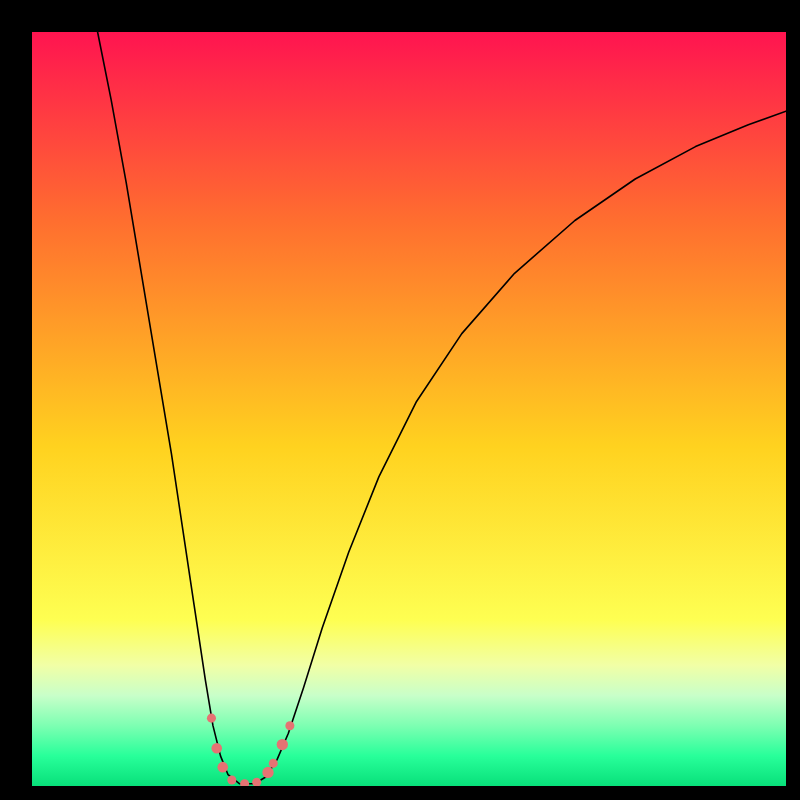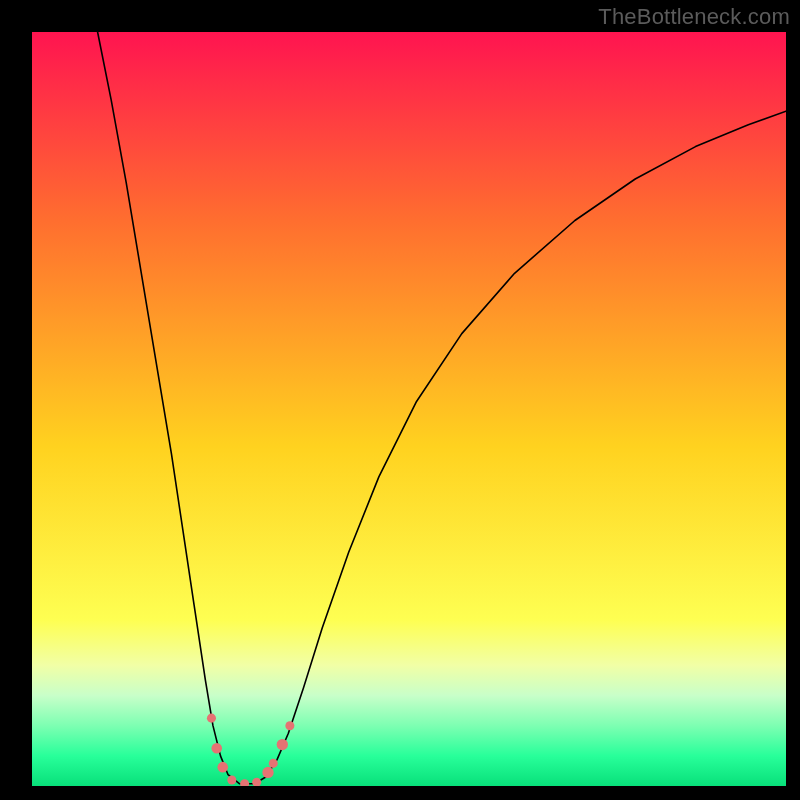--- a/index.html
+++ b/index.html
@@ -66,14 +66,13 @@
         <circle cx="190.76" cy="735.15" r="5.28" fill="#e57373"></circle>
         <circle cx="199.81" cy="747.97" r="4.52" fill="#e57373"></circle>
         <circle cx="212.63" cy="751.74" r="4.52" fill="#e57373"></circle>
         <circle cx="224.69" cy="750.23" r="4.52" fill="#e57373"></circle>
         <circle cx="236.00" cy="740.43" r="5.65" fill="#e57373"></circle>
         <circle cx="241.28" cy="731.38" r="4.52" fill="#e57373"></circle>
         <circle cx="250.33" cy="712.53" r="5.65" fill="#e57373"></circle>
         <circle cx="257.87" cy="693.68" r="4.52" fill="#e57373"></circle>
       </svg>
   </div>
-  <div class="watermark">TheBottleneck.com</div>
 </div>
 
 </body></html>

